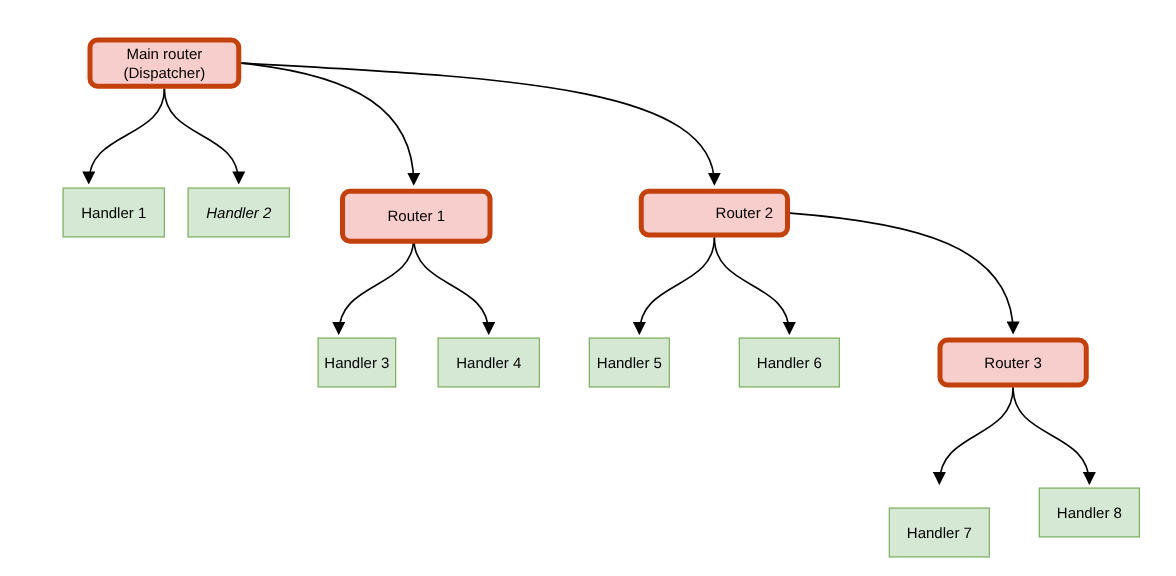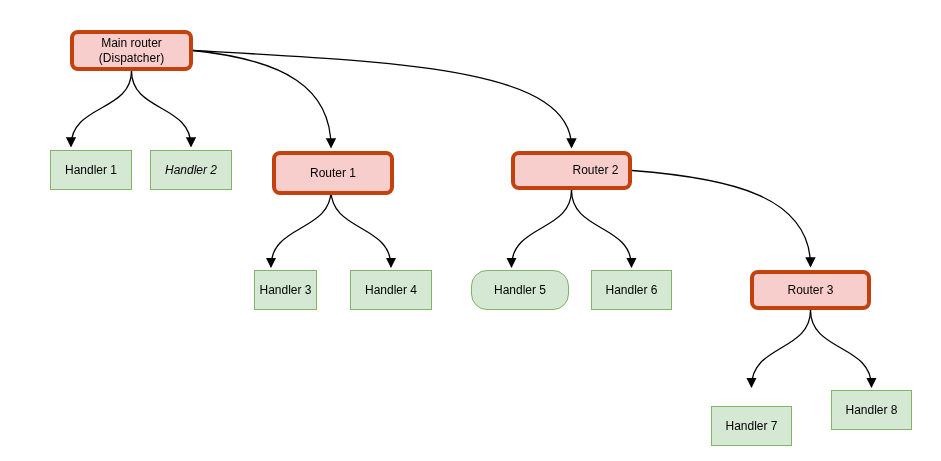--- a/index.html
+++ b/index.html
@@ -77,21 +77,21 @@
   <div class="node handler" style="left:150px; top:150px; width:82px; height:40px;font-style:italic;">Handler 2</div>
 
   <div class="node router" style="left:272px; top:151px; width:122px; height:44px;">Router 1</div>
 
   <div class="node router" style="left:511px; top:151px; width:121px; height:39px;padding-left:48px;">Router 2</div>
 
   <div class="node handler" style="left:230px; top:270px; width:63px; height:40px;margin-left:24px;">Handler 3</div>
 
   <div class="node handler" style="left:350px; top:270px; width:82px; height:40px;">Handler 4</div>
 
-  <div class="node handler" style="left:471px; top:270px; width:98px; height:40px;border-radius:16px;">Handler 5</div>
+  <div class="node handler" style="left:471px; top:270px; width:65px; height:40px;">Handler 5</div>
 
   <div class="node handler" style="left:591px; top:270px; width:81px; height:40px;">Handler 6</div>
 
   <div class="node router" style="left:750px; top:270px; width:121px; height:40px;">Router 3</div>
 
   <div class="node handler" style="left:711px; top:390px; width:81px; height:40px;margin-top:16px;">Handler 7</div>
 
   <div class="node handler" style="left:831px; top:390px; width:81px; height:40px;">Handler 8</div>
 
 </div>

